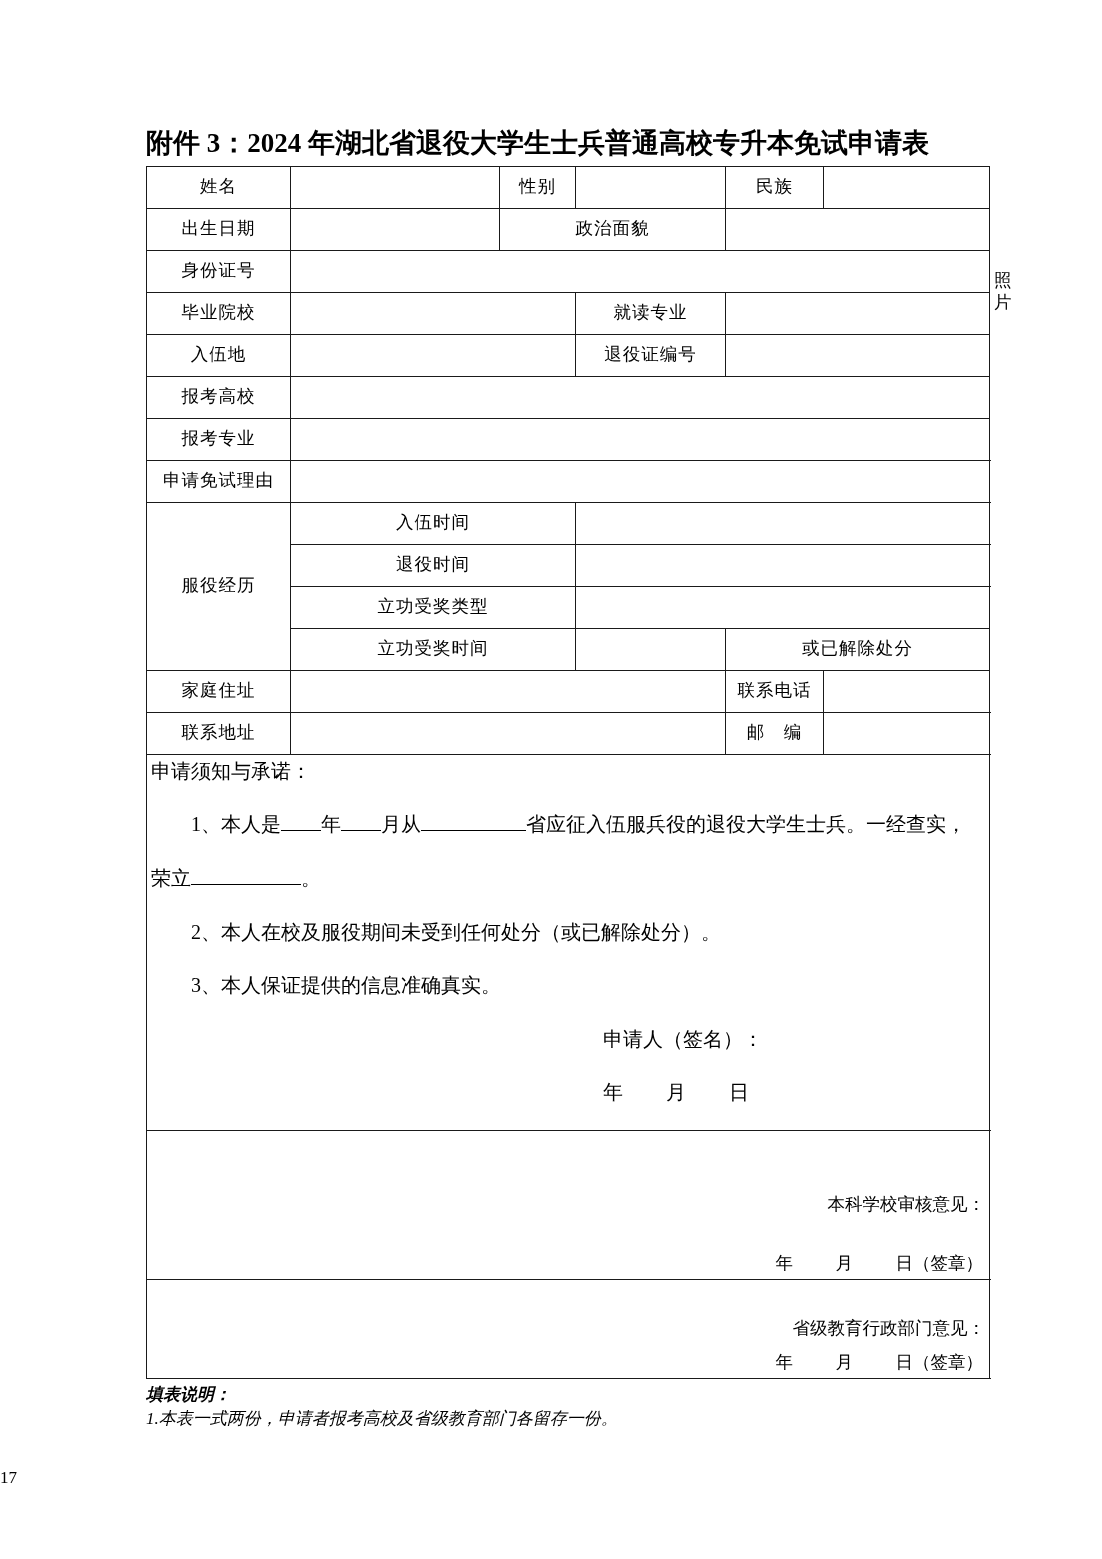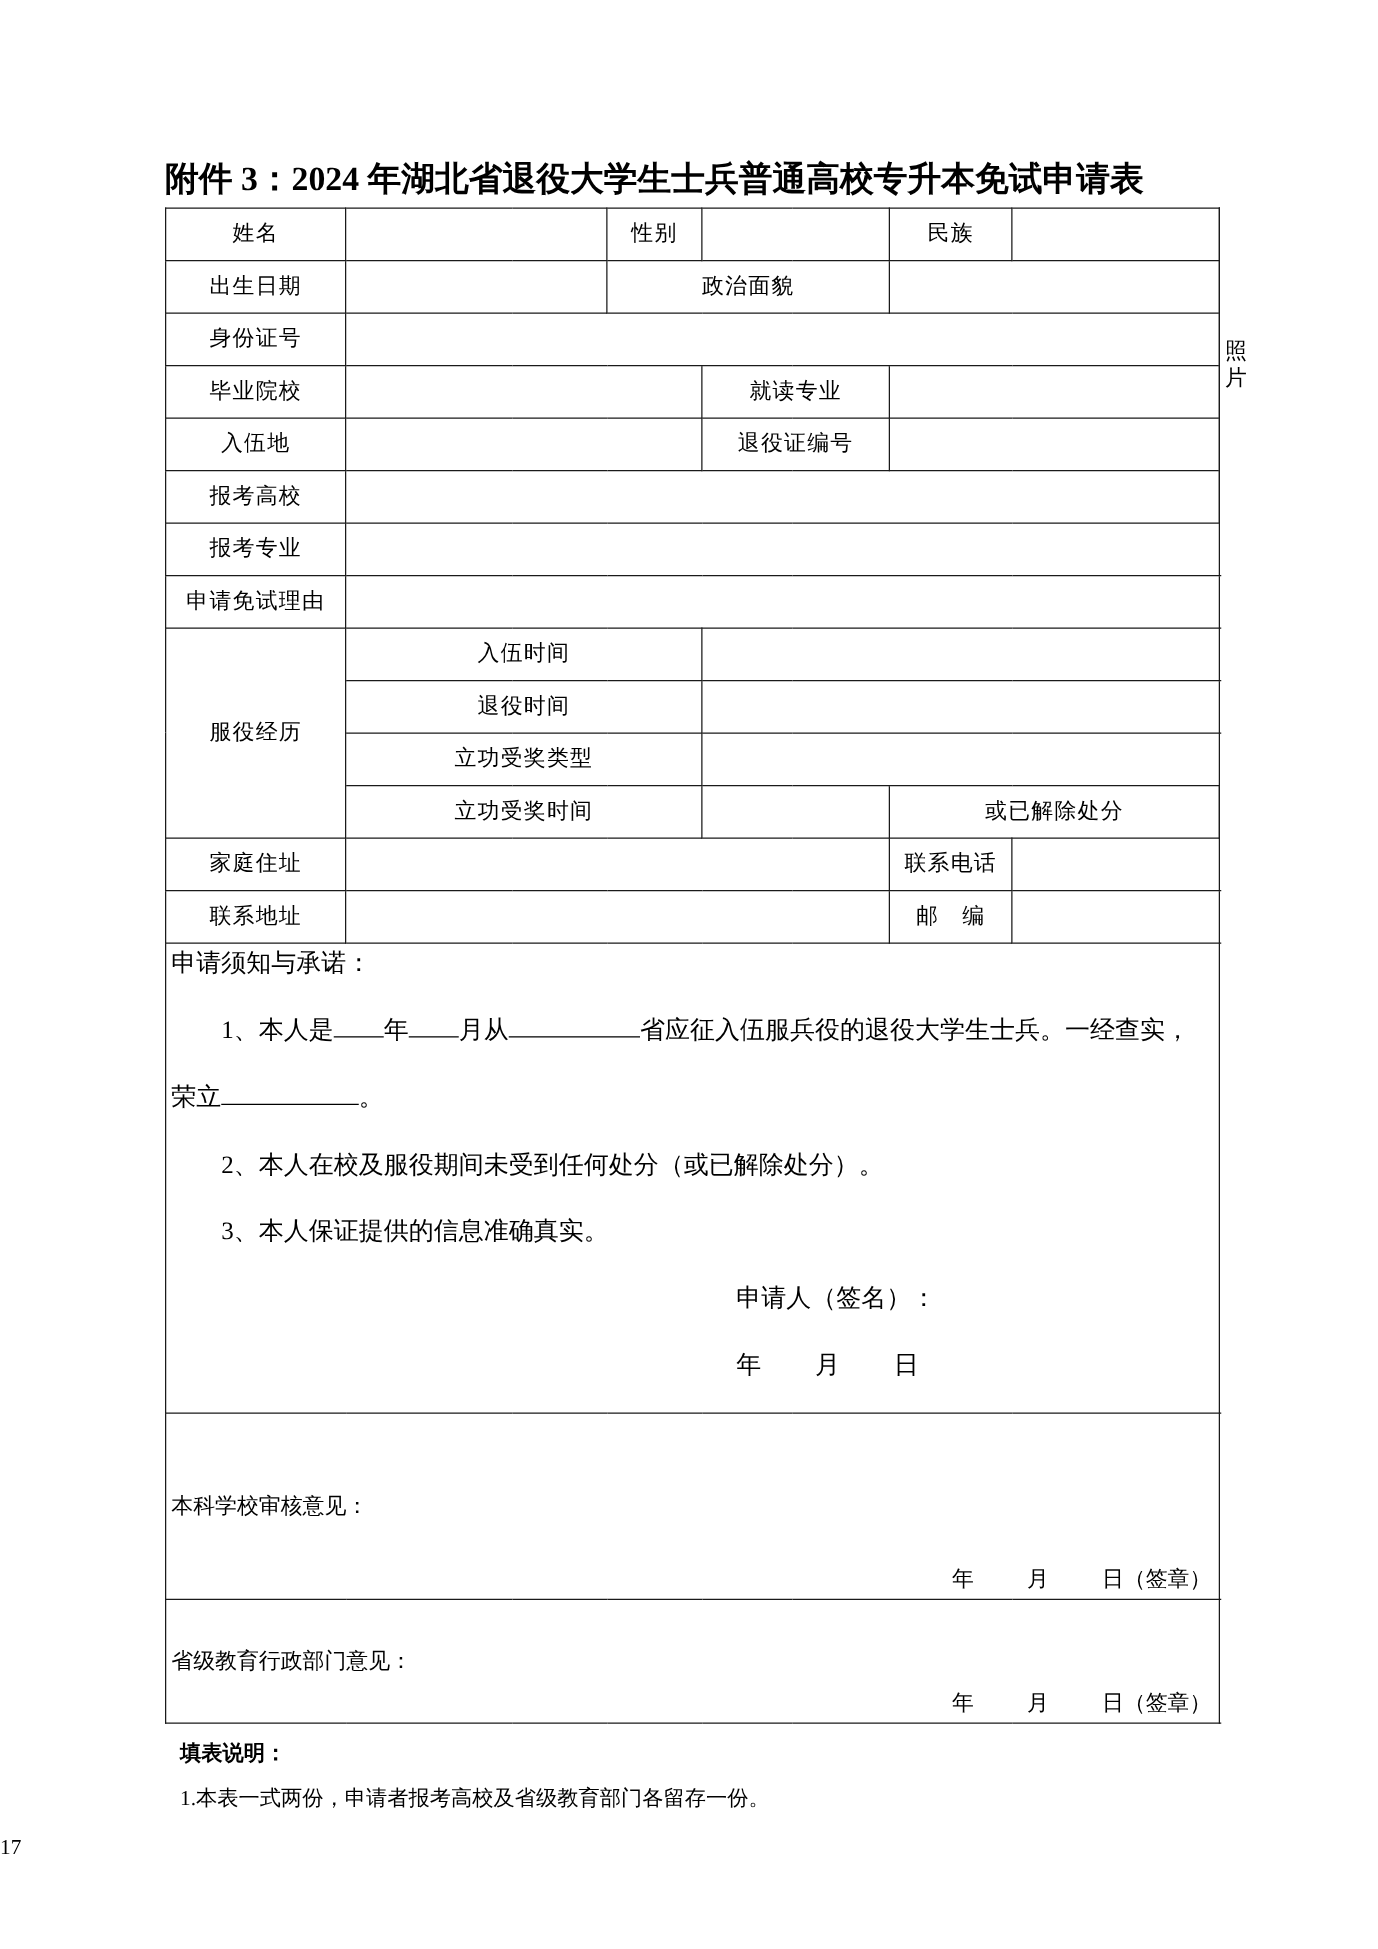--- a/index.html
+++ b/index.html
@@ -4,21 +4,21 @@
 <style>
   html,body{margin:0;padding:0;background:#ffffff;}
   body{
     width:1102px;height:1559px;
     font-family:"Liberation Serif","DejaVu Serif",serif;
     color:#000;
     -webkit-font-smoothing:antialiased;
   }
   .page{position:relative;width:1102px;height:1559px;box-sizing:border-box;}
 
-  .sheet{position:absolute;left:104px;top:128px;width:845px;padding-left:28px;}
+  .sheet{position:absolute;left:118px;top:128px;width:845px;padding-left:28px;}
 
   .doc-title{
     font-size:27px;
     font-weight:bold;
     line-height:1.18;
     white-space:nowrap;
     letter-spacing:0px;
     margin:0 0 6px 0;
   }
 
@@ -48,33 +48,33 @@
   .commit .ind{text-indent:2em;}
   .ul{display:inline-block;border-bottom:1px solid #000;vertical-align:baseline;height:1.05em;}
   .ul-a{width:40px;}
   .ul-b{width:105px;}
   .ul-c{width:110px;}
   .sig-row{margin-top:16px;padding-left:452px;}
   .sig-date{padding-left:452px;letter-spacing:1px;}
 
   .opinion{height:148px;position:relative;}
   .opinion2{height:98px;position:relative;}
-  .op-title{text-align:left;}
+  .op-title{text-align:right;}
   .op-date{position:absolute;right:6px;bottom:4px;text-align:right;white-space:nowrap;}
   .op-date span.g{display:inline-block;width:60px;text-align:left;}
 
   .notes{
     margin-top:4px;
     font-size:17px;
     line-height:1.40;
     text-align:justify;
     width:848px;
   }
   .notes .nt-head{font-weight:bold;}
-  .notes p{margin:12px;}
+  .notes p{margin:0;font-style:italic;}
 
   .pageno{
     position:absolute;left:0;top:1468px;width:1102px;
     text-align:left;font-size:17px;
   }
   .photo{font-size:17.5px;letter-spacing:1px;}
 </style>
 </head>
 <body>
 

